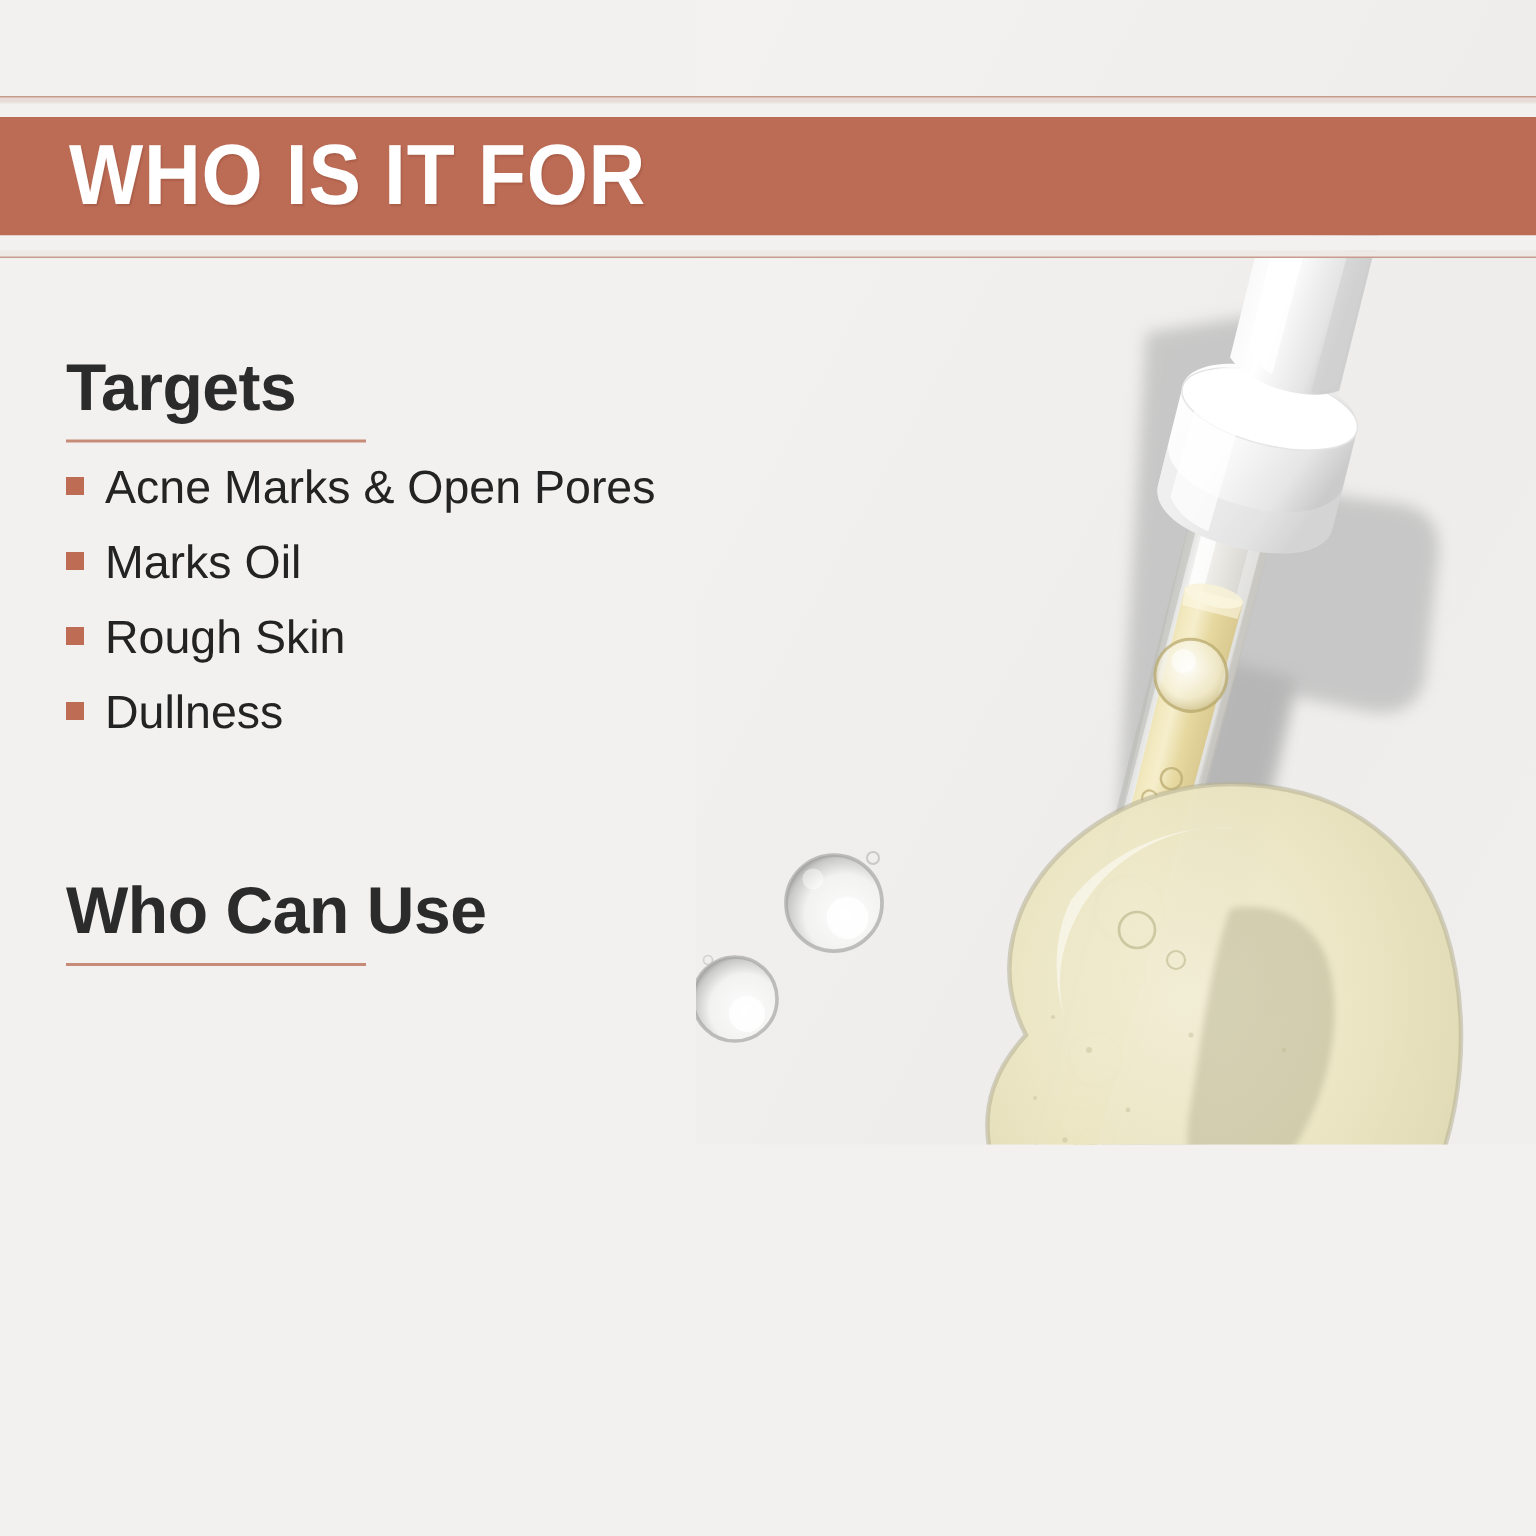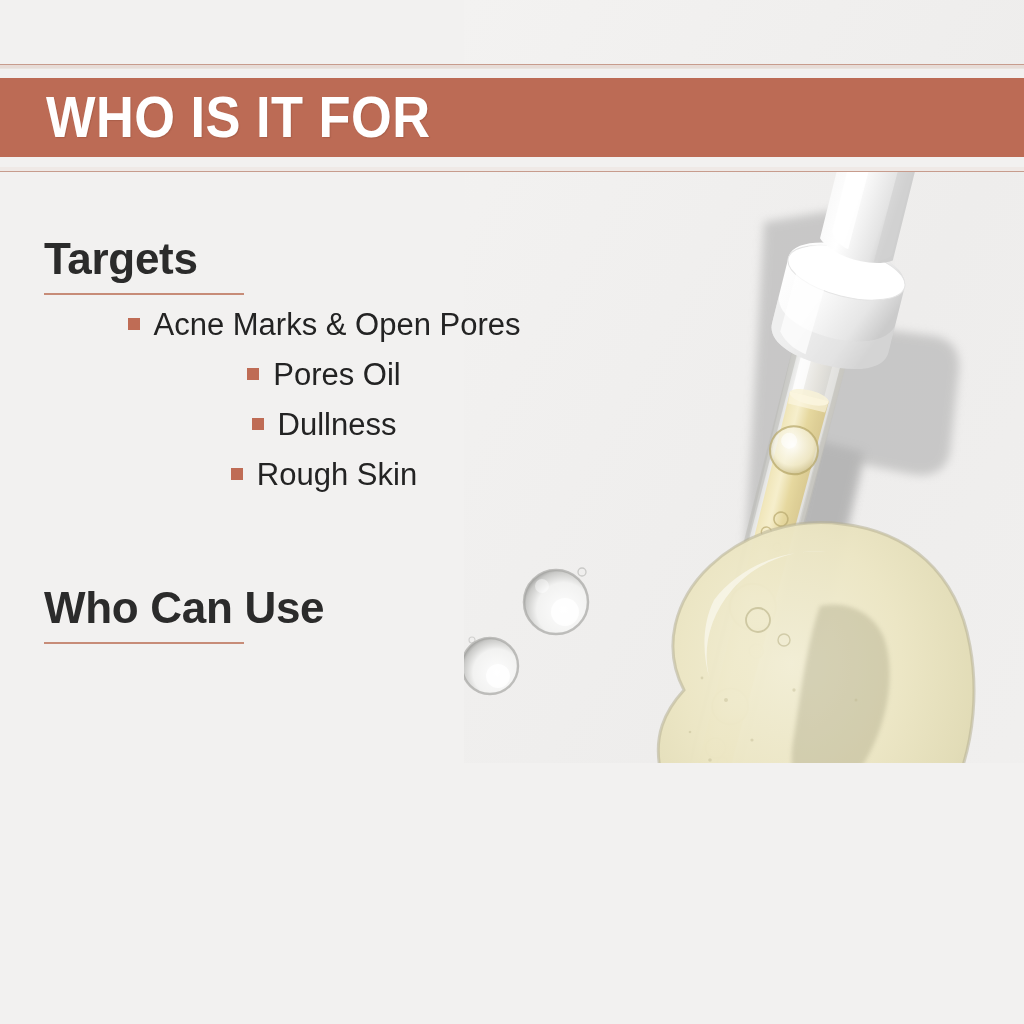--- a/index.html
+++ b/index.html
@@ -123,21 +123,20 @@
     list-style: none;
     margin: 0;
     padding: 0;
   }
   ul.bullets li {
     display: flex;
     align-items: baseline;
     margin: 0 0 0 0;
     padding: 0;
     height: 50px;
-    justify-content: center;
   }
   .bullet-marker {
     flex: 0 0 auto;
     width: 12px;
     height: 12px;
     background: #bf6c55;
     margin-right: 14px;
     position: relative;
     top: -5px;
   }
@@ -382,30 +381,30 @@
     <div class="section">
       <div class="section-heading">Targets</div>
       <div class="section-rule"></div>
       <ul class="bullets">
         <li>
           <span class="bullet-marker"></span>
           <span class="bullet-text">Acne Marks &amp; Open Pores</span>
         </li>
         <li>
           <span class="bullet-marker"></span>
-          <span class="bullet-text">Pores Oil</span>
+          <span class="bullet-text">Marks Oil</span>
+        </li>
+        <li>
+          <span class="bullet-marker"></span>
+          <span class="bullet-text">Rough Skin</span>
         </li>
         <li>
           <span class="bullet-marker"></span>
           <span class="bullet-text">Dullness</span>
         </li>
-        <li>
-          <span class="bullet-marker"></span>
-          <span class="bullet-text">Rough Skin</span>
-        </li>
       </ul>
     </div>
 
     <div class="spacer-lg"></div>
 
 
     <div class="spacer-md"></div>
 
     <div class="section">
       <div class="section-heading">Who Can Use</div>

